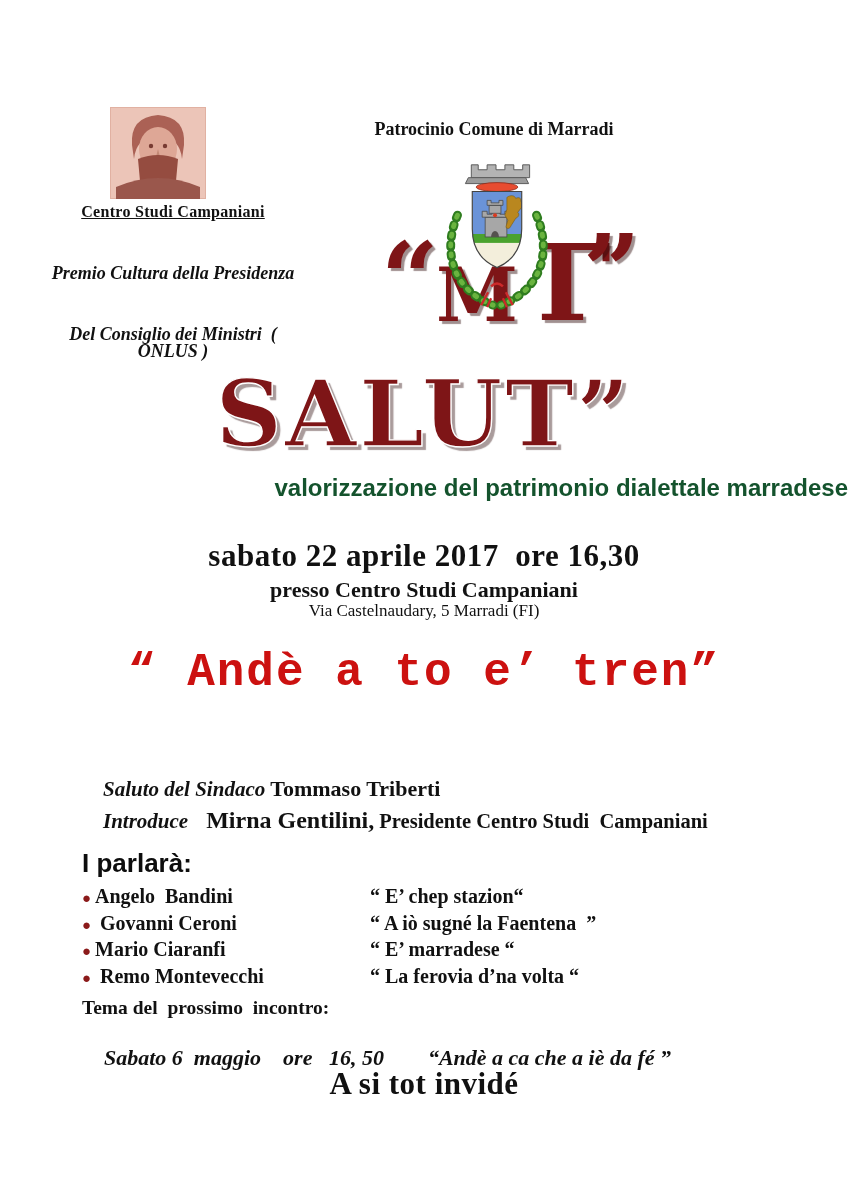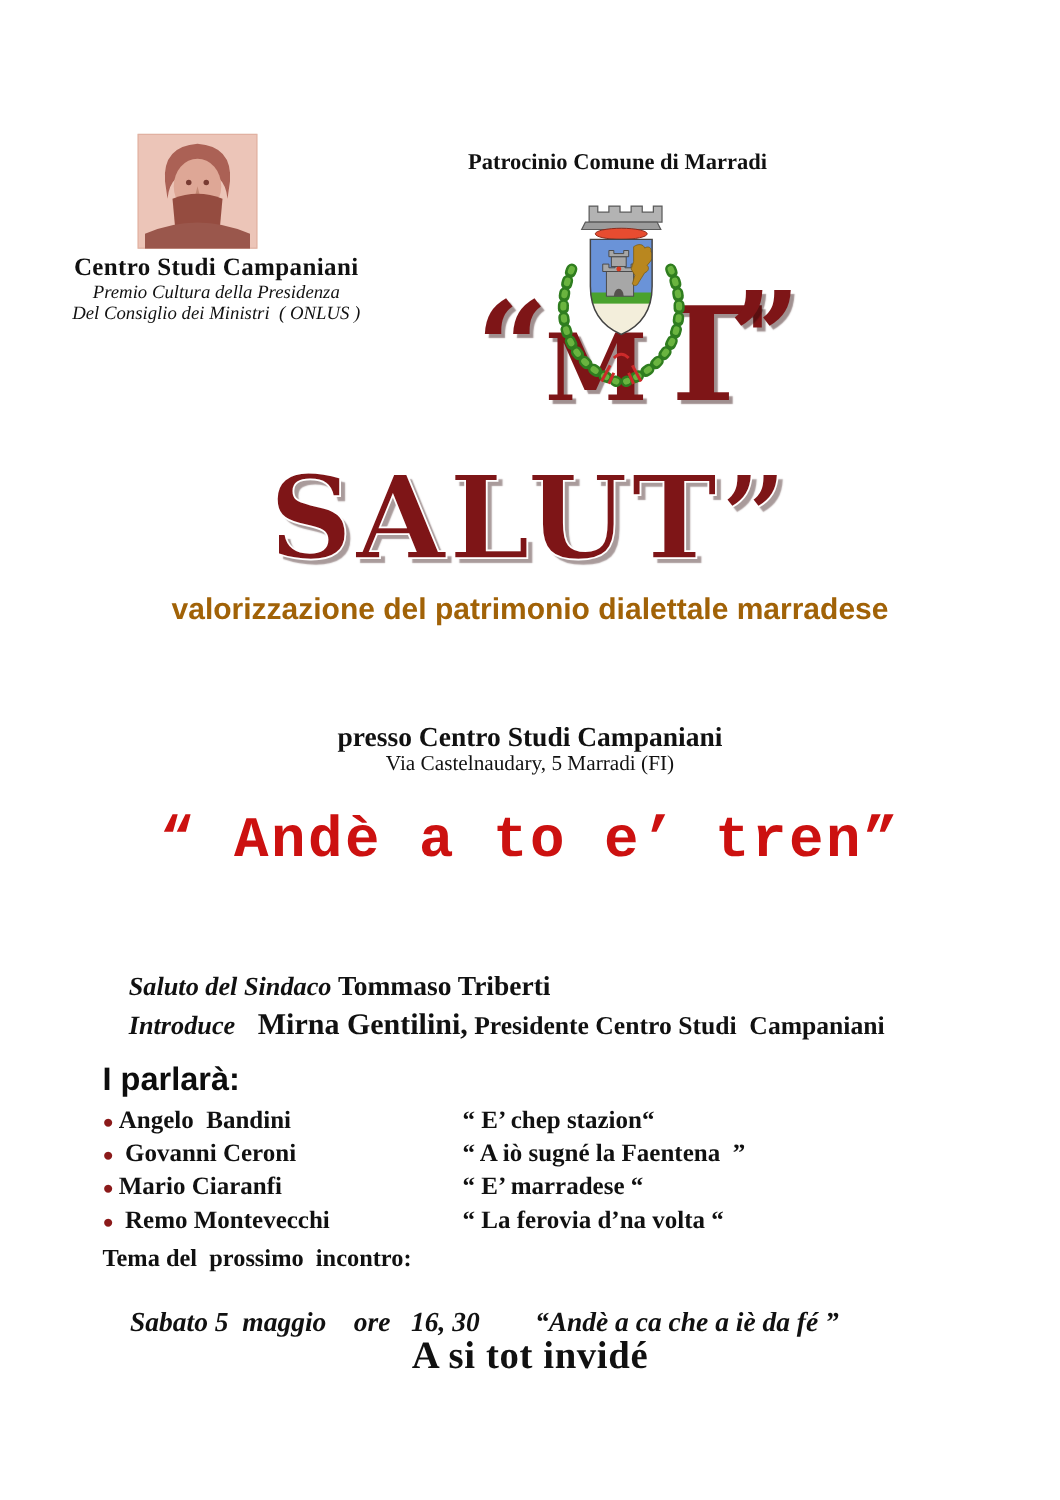--- a/index.html
+++ b/index.html
@@ -8,22 +8,22 @@
     background:#ffffff;overflow:hidden;
     font-family:"Liberation Serif",serif;color:#111;
   }
   .abs{position:absolute;}
   .center{left:0;width:100%;text-align:center;}
   .pre{white-space:pre-wrap;}
 
   
   .portrait{left:110px;top:107px;width:96px;height:92px;}
   .org-block{left:48px;top:203px;width:250px;text-align:center;}
-  .org-name{font-size:20px;font-weight:bold;letter-spacing:.3px;}
-  .org-sub{font-size:15px;font-weight:normal;font-style:italic;line-height:17px;}
+  .org-name{font-size:16px;font-weight:bold;letter-spacing:.3px;text-decoration:underline;}
+  .org-sub{font-size:18px;font-weight:bold;font-style:italic;line-height:17px;margin-top:44px;}
 
   
   .patronage{left:294px;top:119px;width:400px;text-align:center;
     font-size:18px;font-weight:bold;}
   .crest{left:427px;top:150px;width:140px;height:168px;z-index:3;}
 
   
   .mast{z-index:2;color:#7e1517;font-family:"DejaVu Serif",serif;font-weight:bold;
     line-height:1;text-shadow:3px 3px 1px rgba(45,8,8,.45);}
   .mast-oq{left:381px;top:228px;font-size:100px;}
@@ -33,21 +33,21 @@
 
   
   .title-wrap{top:366px;height:100px;z-index:1;}
   .title-layer{font-family:"DejaVu Serif",serif;font-weight:bold;
     font-size:92px;line-height:96px;letter-spacing:3px;color:#7e1517;
     text-shadow:4px 4px 1px rgba(40,5,5,.4);}
   .title-inline{position:absolute;inset:0;color:transparent;
     -webkit-text-stroke:1.4px #ffffff;text-shadow:none;}
 
   .subtitle{top:474px;font-family:"Liberation Sans",sans-serif;
-    font-weight:bold;font-size:24px;color:#a16207;}
+    font-weight:bold;font-size:24px;color:#14532d;text-align:right;}
 
   .date-line{top:538px;font-weight:bold;font-size:31px;letter-spacing:.5px;}
   .venue{top:577px;font-weight:bold;font-size:22px;}
   .address{top:601px;font-size:17px;}
 
   .headline{top:647px;font-family:Liberation Mono, monospace;font-weight:bold;
     font-size:46px;color:#cc1110;letter-spacing:2px;}
 
   .greeting{left:82px;top:751px;font-size:21px;}
   .greeting .lab{font-style:italic;font-weight:bold;text-align:right;}
@@ -150,20 +150,21 @@
     </svg>
   </div>
 
   <div class="abs center title-wrap">
     <div class="title-layer">SALUT”</div>
     <div class="title-layer title-inline">SALUT”</div>
   </div>
 
   <div class="abs center subtitle pre">valorizzazione del patrimonio dialettale marradese</div>
 
+  <div class="abs center date-line pre">sabato 22 aprile 2017  ore 16,30</div>
   <div class="abs center venue pre">presso Centro Studi Campaniani</div>
   <div class="abs center address pre">Via Castelnaudary, 5 Marradi (FI)</div>
 
   <div class="abs center headline pre">“ Andè a to e’ tren”</div>
 
   <div class="abs greeting pre">
     <span class="lab">Saluto del Sindaco</span><span class="nam"> Tommaso Triberti</span>
   </div>
   <div class="abs introduce pre">
     <span class="lab">Introduce</span><span class="nam">   Mirna Gentilini,</span><span class="rol"> Presidente Centro Studi  Campaniani</span>
@@ -189,18 +190,18 @@
     </div>
     <div class="speaker-row">
       <span class="bullet">●</span>
       <span class="spk-name pre"> Remo Montevecchi</span>
       <span class="spk-talk pre">“ La ferovia d’na volta “</span>
     </div>
   </div>
 
   <div class="abs nm-label pre">Tema del  prossimo  incontro:</div>
   <div class="abs nm-line pre">
-    <span>Sabato 5  maggio    ore   16, 30</span><span>        “Andè a ca che a iè da fé ”</span>
+    <span>Sabato 6  maggio    ore   16, 50</span><span>        “Andè a ca che a iè da fé ”</span>
   </div>
 
   <div class="abs center closing pre">A si tot invidé</div>
 
 </div>
 
 </body></html>

